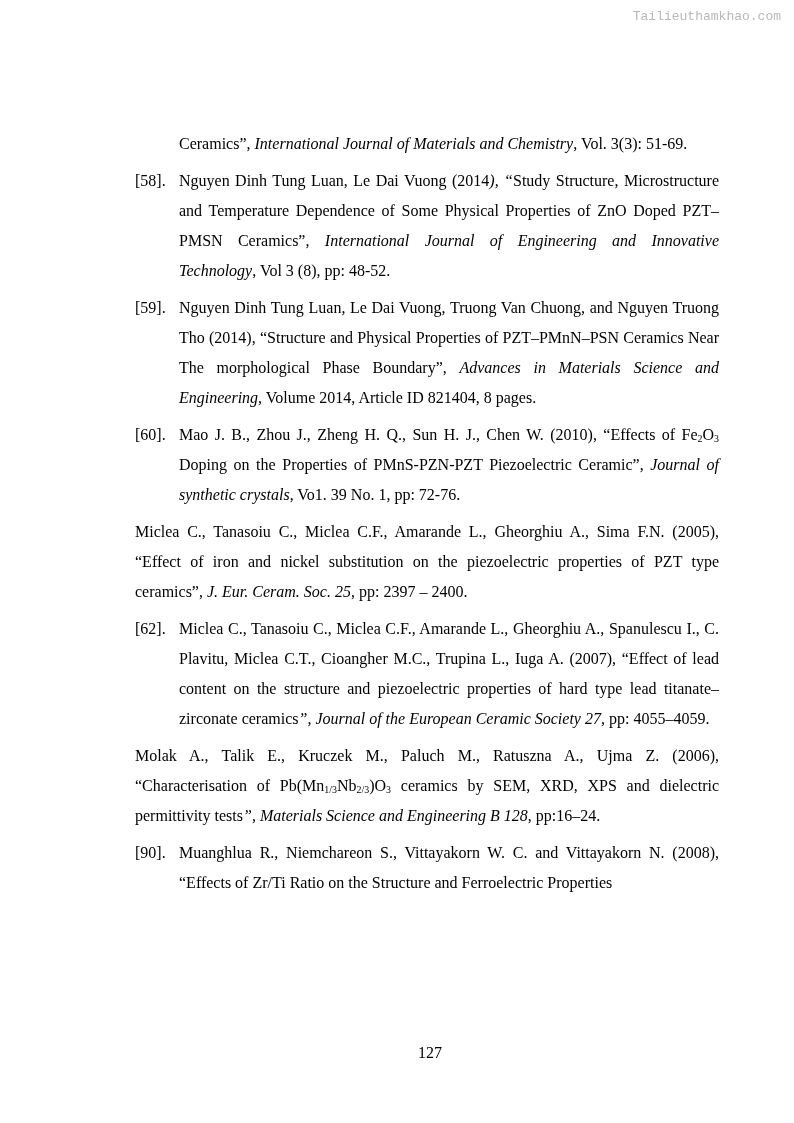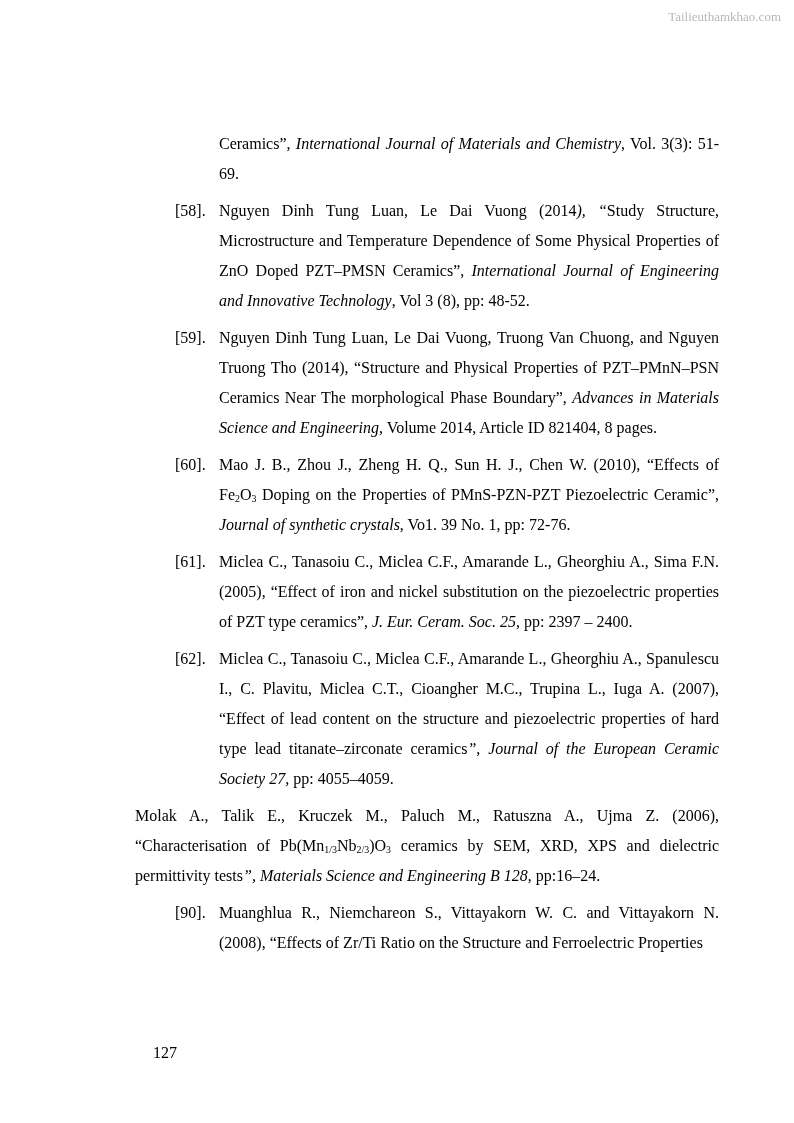--- a/index.html
+++ b/index.html
@@ -12,56 +12,56 @@
     font-family: "Liberation Serif", serif;
     font-size: 16px;
     color: #000000;
     overflow: hidden;
     margin: 0 auto;
   }
   .watermark {
     position: absolute;
     top: 9px;
     right: 13px;
-    font-family: Liberation Serif, serif;
+    font-family: Liberation Mono, monospace;
     font-size: 13px;
     color: #b8b8b8;
   }
   .content {
     position: absolute;
     top: 129px;
     left: 135px;
     width: 584px;
   }
   .ref {
     display: flex;
     margin-bottom: 7px;
   }
   .ref-num {
     flex: 0 0 44px;
     width: 44px;
     line-height: 30px;
-    margin-left: 40px;
   }
   .ref-body {
     flex: 1 1 auto;
     text-align: justify;
     line-height: 30px;
   }
   .ref-body i { font-style: italic; }
   .ref-body sub {
     font-size: 0.62em;
     line-height: 0;
     vertical-align: -0.25em;
   }
   .page-number {
     position: absolute;
     top: 1038px;
-    left: 153px;
+    left: 138px;
     width: 584px;
+    text-align: center;
     line-height: 30px;
   }
 </style>
 </head>
 <body>
 
 <div class="page">
   <div class="watermark">Tailieuthamkhao.com</div>
 
   <div class="content">
@@ -79,21 +79,20 @@
     <span class="ref-num">[59].</span>
     <div class="ref-body"><span>Nguyen Dinh Tung Luan, Le Dai Vuong, Truong Van Chuong, and Nguyen Truong Tho (2014), “Structure and Physical Properties of PZT–PMnN–PSN Ceramics Near The morphological Phase Boundary”, </span><i>Advances in Materials Science and Engineering</i><span>, Volume 2014, Article ID 821404, 8 pages.</span></div>
   </div>
 
   <div class="ref">
     <span class="ref-num">[60].</span>
     <div class="ref-body"><span>Mao J. B., Zhou J., Zheng H. Q., Sun H. J., Chen W. (2010), “Effects of Fe</span><sub>2</sub><span>O</span><sub>3</sub><span> Doping on the Properties of PMnS-PZN-PZT Piezoelectric Ceramic”, </span><i>Journal of synthetic crystals</i><span>, Vo1. 39 No. 1, pp: 72-76.</span></div>
   </div>
 
   <div class="ref">
-    <span class="ref-num">[61].</span>
     <div class="ref-body"><span>Miclea C., Tanasoiu C., Miclea C.F., Amarande L., Gheorghiu A., Sima F.N. (2005), “Effect of iron and nickel substitution on the piezoelectric properties of PZT type ceramics”, </span><i>J. Eur. Ceram. Soc. 25</i><span>, pp: 2397 – 2400.</span></div>
   </div>
 
   <div class="ref">
     <span class="ref-num">[62].</span>
     <div class="ref-body"><span>Miclea C., Tanasoiu C., Miclea C.F., Amarande L., Gheorghiu A., Spanulescu I., C. Plavitu, Miclea C.T., Cioangher M.C., Trupina L., Iuga A. (2007), “Effect of lead content on the structure and piezoelectric properties of hard type lead titanate–zirconate ceramics</span><i>”, Journal of the European Ceramic Society 27</i><span>, pp: 4055–4059.</span></div>
   </div>
 
   <div class="ref">
     <div class="ref-body"><span>Molak A., Talik E., Kruczek M., Paluch M., Ratuszna A., Ujma Z. (2006), “Characterisation of Pb(Mn</span><sub>1/3</sub><span>Nb</span><sub>2/3</sub><span>)O</span><sub>3</sub><span> ceramics by SEM, XRD, XPS and dielectric permittivity tests</span><i>”, Materials Science and Engineering B 128</i><span>, pp:16–24.</span></div>

